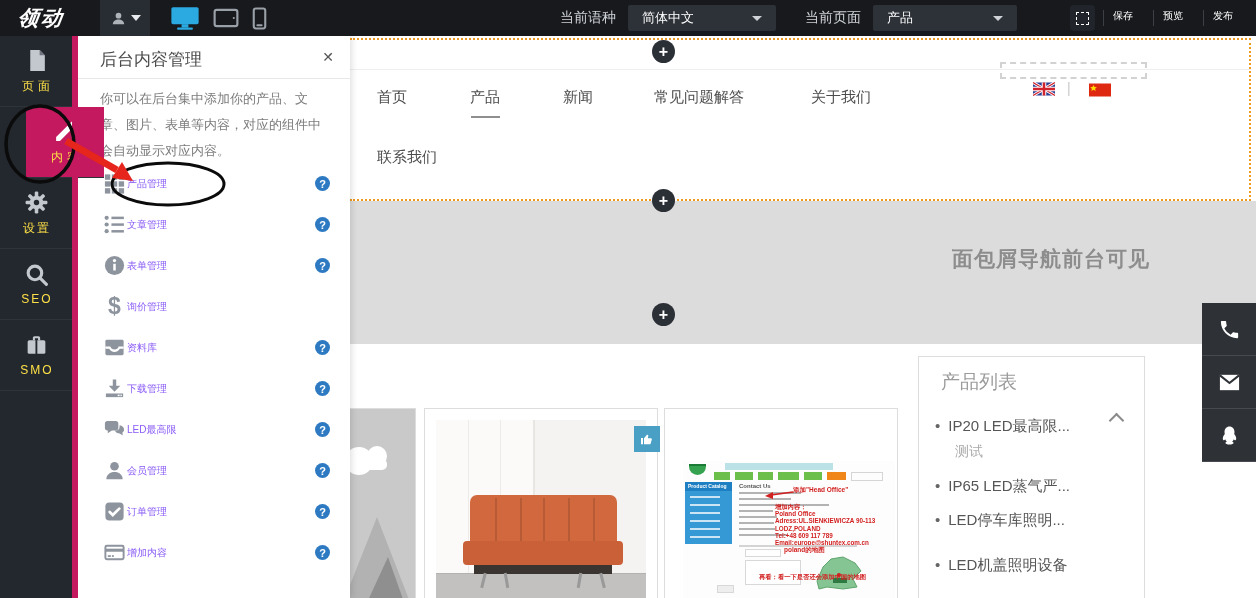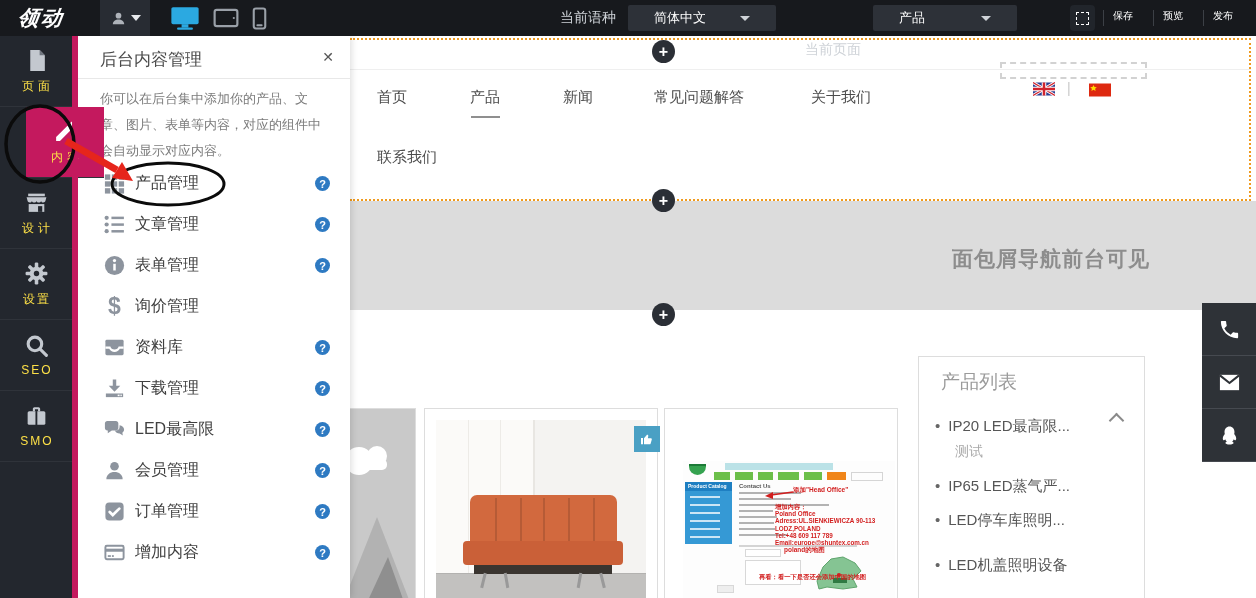--- a/index.html
+++ b/index.html
@@ -11,21 +11,21 @@
   .logo{position:absolute;left:18px;top:4px;color:#fff;font-size:21px;font-weight:bold;
         font-style:italic;letter-spacing:2px;transform:skewX(-8deg);}
   .userbox{position:absolute;left:100px;top:0;width:50px;height:36px;background:#282c33;
            display:flex;align-items:center;justify-content:center;gap:4px;}
   .caret-down{width:0;height:0;border-left:5px solid transparent;border-right:5px solid transparent;
               border-top:6px solid #e8eaed;}
   .devicons{position:absolute;left:170px;top:0;height:36px;display:flex;align-items:center;gap:13px;}
   .tblabel{position:absolute;top:9px;color:#cfd3d8;font-size:14px;}
   .tbselect{position:absolute;top:5px;height:26px;background:#2d3138;border-radius:2px;
             color:#fff;font-size:13px;display:flex;align-items:center;justify-content:space-between;
-            padding:0 26px;box-sizing:border-box;cursor:pointer;}
+            padding:0 14px;box-sizing:border-box;cursor:pointer;}
   .sel-caret{width:0;height:0;border-left:5px solid transparent;border-right:5px solid transparent;
              border-top:5px solid #cfd3d8;margin-left:8px;}
   .dashicon{position:absolute;left:1070px;top:5px;width:25px;height:26px;background:#21252b;
             border-radius:4px;display:flex;align-items:center;justify-content:center;}
   .dashicon i{display:block;width:11px;height:11px;border:1px dashed #fff;}
   .tbsep{position:absolute;top:10px;width:1px;height:16px;background:#3c4046;}
   .tbbtn{position:absolute;top:9px;color:#fff;font-size:10px;cursor:pointer;}
 
   
   .sidebar{position:absolute;left:0;top:36px;width:72px;height:562px;background:#23272e;z-index:30;}
@@ -42,37 +42,37 @@
          box-shadow:2px 0 6px rgba(0,0,0,.12);}
   .panel-title{position:absolute;left:22px;top:12px;font-size:17px;color:#4a4a4a;}
   .panel-close{position:absolute;right:16px;top:13px;font-size:14px;font-weight:bold;color:#555;cursor:pointer;}
   .panel-divider{position:absolute;left:0;top:42px;width:272px;height:1px;background:#e8e8e8;}
   .panel-desc{position:absolute;left:22px;top:50px;width:232px;font-size:13px;color:#7c7c7c;line-height:26px;}
   .pmenu{position:absolute;left:0;top:127px;width:272px;margin:0;padding:0;list-style:none;}
   .pmenu li{position:relative;height:41px;display:flex;align-items:center;cursor:pointer;}
   .pmenu .ico{width:25px;height:25px;margin-left:24px;display:flex;align-items:center;justify-content:center;}
   .pmenu .ico svg{width:23px;height:23px;}
   .pmenu .dollar{font-size:23px;font-weight:bold;color:#8d949e;}
-  .pmenu .mlabel{margin-left:8px;font-size:16px;color:#404040;}
+  .pmenu .mlabel{margin-left:0;font-size:10px;color:#8b5cf6;}
   .help{position:absolute;right:20px;top:13px;width:15px;height:15px;border-radius:50%;background:#2e7ac2;
         color:#fff;font-size:11px;font-weight:bold;display:flex;align-items:center;justify-content:center;cursor:pointer;}
 
   
   .preview{position:absolute;left:350px;top:36px;width:906px;height:562px;background:#fff;z-index:10;overflow:hidden;}
   .sect-dash{position:absolute;left:0;top:2px;width:899px;height:159px;border:2px dotted #ef9a1d;border-left:none;}
   .hairline{position:absolute;left:0;top:33px;width:901px;height:1px;background:#efefef;}
   .plusbtn{position:absolute;left:302px;width:23px;height:23px;border-radius:50%;background:#2b2f36;
            color:#fff;font-size:16px;font-weight:bold;display:flex;align-items:center;justify-content:center;
            cursor:pointer;z-index:6;line-height:1;}
   .navlink{position:absolute;top:52px;font-size:15px;color:#4c4c4c;cursor:pointer;}
   .nav-underline{position:absolute;left:121px;top:80px;width:29px;height:2px;background:#8f8f8f;}
   .dashed-ph{position:absolute;left:650px;top:26px;width:143px;height:13px;border:2px dashed #d2d2d2;cursor:pointer;}
   .flagsep{position:absolute;left:717px;top:44px;color:#c9c9c9;font-size:14px;}
   .flag{position:absolute;width:22px;height:14px;cursor:pointer;}
-  .banner{position:absolute;left:0;top:165px;width:906px;height:109px;background:#dcdcdc;}
+  .banner{position:absolute;left:0;top:165px;width:906px;height:143px;background:#dcdcdc;}
   .crumb{position:absolute;right:106px;top:44px;font-size:21px;font-weight:bold;color:#8d8d8d;letter-spacing:1px;}
 
   
   .plist{position:absolute;left:568px;top:320px;width:225px;height:278px;background:#fff;border:1px solid #ddd;}
   .plist-title{position:absolute;left:22px;top:12px;font-size:19px;color:#9b9b9b;}
   .plitem{position:absolute;left:16px;font-size:15px;color:#565656;cursor:pointer;white-space:nowrap;}
   .plitem .bullet{color:#666;margin-right:8px;}
   .plsub{position:absolute;left:36px;font-size:14px;color:#a9a9a9;cursor:pointer;}
   .chev-up{position:absolute;left:192px;top:58px;width:9px;height:9px;border-left:2px solid #8a8a8a;
            border-top:2px solid #8a8a8a;transform:rotate(45deg);cursor:pointer;}
@@ -154,21 +154,21 @@
       <svg viewBox="0 0 14 22" width="15" height="23">
           <rect x="1.5" y="1.5" width="11" height="19" rx="2" fill="none" stroke="#9aa0a8" stroke-width="2"></rect>
           <path d="M5 17.5h4" stroke="#9aa0a8" stroke-width="2" stroke-linecap="round"></path>
         </svg>
     </div>
     <span class="tblabel" style="left:560px;">当前语种</span>
     <div class="tbselect" style="left:628px;width:148px;">
       <span>简体中文</span>
       <span class="sel-caret"></span>
     </div>
-    <span class="tblabel" style="left:805px;margin-top:32px;">当前页面</span>
+    <span class="tblabel" style="left:805px;">当前页面</span>
     <div class="tbselect" style="left:873px;width:144px;">
       <span>产品</span>
       <span class="sel-caret"></span>
     </div>
     <div class="dashicon">
         <i></i>
       </div>
     <span class="tbsep" style="left:1103px;"></span>
     <span class="tbbtn" style="left:1113px;">保存</span>
     <span class="tbsep" style="left:1153px;"></span>
@@ -183,31 +183,20 @@
           <path d="M6 2h9l5 5v15H6z" fill="#c3c8cf"></path>
           <path d="M15 2l5 5h-5z" fill="#70767f"></path>
         </svg>
       <span class="lbl">页面</span>
     </div>
     <div class="sbitem active">
       <svg viewBox="0 0 24 24">
           <path fill="#fff" d="M3 17.3V21h3.7L17.6 10.1l-3.7-3.7L3 17.3zM21 6.7c.4-.4.4-1 0-1.4L18.7 3c-.4-.4-1-.4-1.4 0l-1.9 1.9 3.7 3.7L21 6.7z"></path>
         </svg>
       <span class="lbl">内容</span>
-    </div>
-    <div class="sbitem">
-      <svg viewBox="0 0 24 24">
-          <g fill="#c3c8cf">
-            <path d="M4 3.5h16v2.5H4z"></path>
-            <path d="M2.5 7h19l-.9 3.4c-.3.9-1.1 1.6-2.1 1.6s-1.8-.6-2.1-1.5c-.3.9-1.2 1.5-2.2 1.5s-1.9-.6-2.2-1.5C11.7 11.4 10.8 12 9.8 12s-1.9-.6-2.2-1.5C7.3 11.4 6.5 12 5.5 12c-1 0-1.8-.7-2.1-1.6L2.5 7z"></path>
-            <path d="M4.5 13.5h15V21h-15z"></path>
-          </g>
-          <rect x="13.5" y="15.5" width="4" height="5.5" fill="#23272e"></rect>
-        </svg>
-      <span class="lbl">设计</span>
     </div>
     <div class="sbitem">
       <svg viewBox="0 0 24 24">
           <g fill="#c3c8cf">
             <rect x="10.3" y="1.5" width="3.4" height="21" rx="1.2"></rect>
             <rect x="10.3" y="1.5" width="3.4" height="21" rx="1.2" transform="rotate(45 12 12)"></rect>
             <rect x="10.3" y="1.5" width="3.4" height="21" rx="1.2" transform="rotate(90 12 12)"></rect>
             <rect x="10.3" y="1.5" width="3.4" height="21" rx="1.2" transform="rotate(135 12 12)"></rect>
             <circle cx="12" cy="12" r="6.5"></circle>
           </g>

